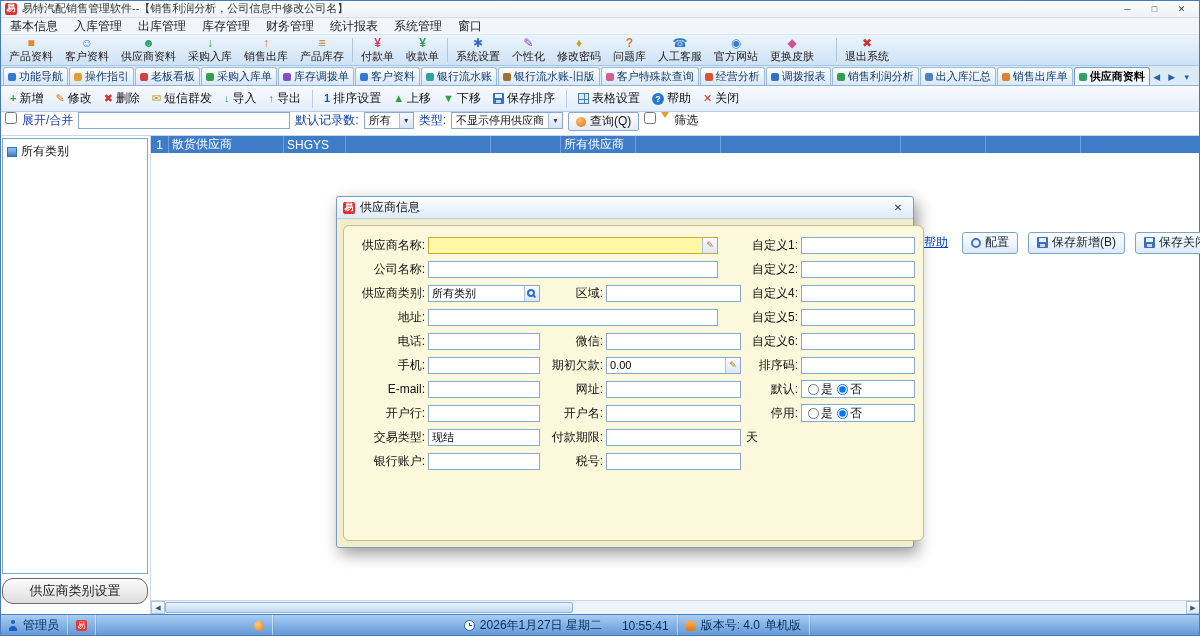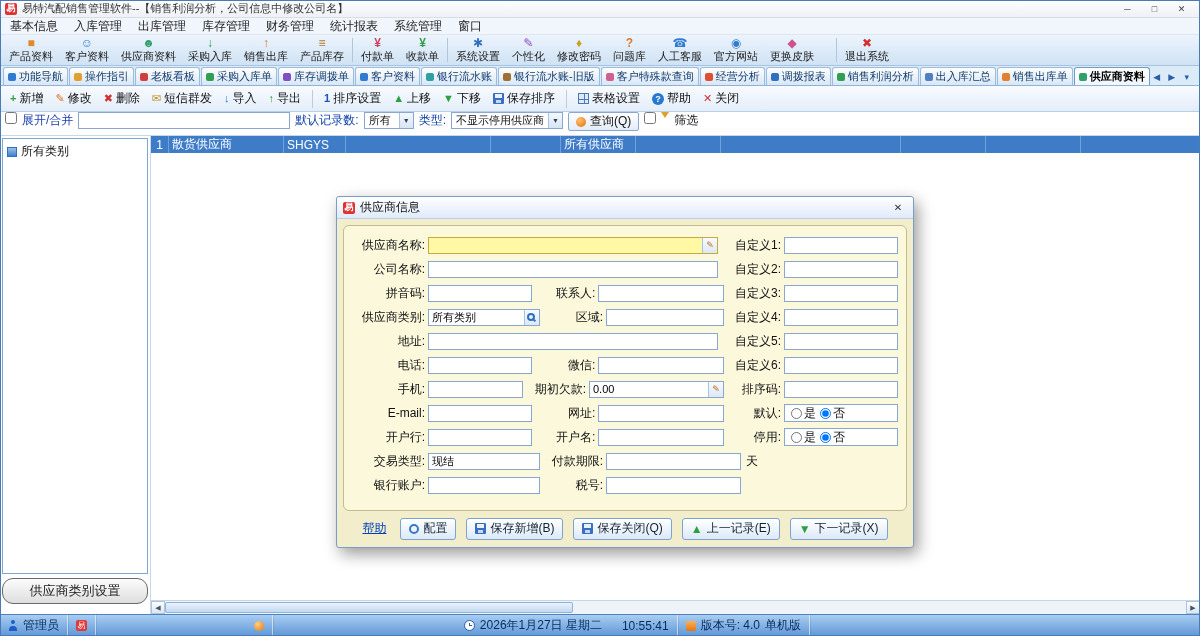--- a/index.html
+++ b/index.html
@@ -107,21 +107,21 @@
   .gicon{width:11px;height:11px;border:1px solid #4a7ab0;flex:none;background:linear-gradient(#4a7ab0,#4a7ab0) 5px 0/1px 100% no-repeat,linear-gradient(#4a7ab0,#4a7ab0) 0 5px/100% 1px no-repeat,#dce9f6}
   .hico{width:12px;height:12px;border-radius:50%;background:#2878d0;color:#fff;font-size:9px;font-weight:bold;display:flex;align-items:center;justify-content:center;flex:none}
   .gearico{width:10px;height:10px;border-radius:50%;border:2px solid #3a78c8;flex:none}
   .mag{position:relative;width:8px;height:8px;border:2px solid #2f6fc0;border-radius:50%;flex:none;margin-right:3px}
   .mag::after{content:"";position:absolute;width:4px;height:2px;background:#2f6fc0;transform:rotate(45deg);right:-3px;bottom:-2px}
 
   
   .dialog{position:absolute;left:336px;top:196px;width:578px;height:352px;background:#f2eecb;border:1px solid #7a9cc6;border-radius:3px;box-shadow:4px 6px 16px rgba(0,0,0,.4);display:flex;flex-direction:column;z-index:50}
   .dlg-title{height:22px;flex:none;background:linear-gradient(#ffffff,#dfeafa);border-bottom:1px solid #b9cfe6;display:flex;align-items:center;gap:5px;padding:0 6px;border-radius:3px 3px 0 0}
   .dlg-close{margin-left:auto;width:18px;height:15px;display:flex;align-items:center;justify-content:center;color:#333;font-size:10px}
-  .dlg-body{flex:1;padding:6px;display:flex;flex-direction:column;min-height:0}
+  .dlg-body{flex:1;padding:6px;display:flex;flex-direction:row;min-height:0}
   .form-panel{flex:1;border:1px solid #c2bc8e;border-radius:6px;background:#fbf8dc;padding:7px 8px 3px}
   .frow{display:flex;align-items:center;height:24px}
   .fl1{width:76px;text-align:right;flex:none;padding-right:3px}
   .fl2{width:66px;text-align:right;flex:none;padding-right:3px}
   .custom{margin-left:auto;display:flex;align-items:center}
   .fl3{width:60px;text-align:right;flex:none;padding-right:3px}
   .inp{height:17px;border:1px solid #89a7d0;background:#fff;font:11px "Liberation Sans","DejaVu Sans",sans-serif;padding:0 3px;min-width:0}
   .w-wide{width:290px}
   .w-n1{width:112px}
   .w-n2{width:135px}
@@ -475,30 +475,20 @@
 
         <div class="frow">
           <span class="fl1">公司名称:</span>
           <input class="inp w-wide" value="" style="">
           <div class="custom">
               <span class="fl3">自定义2:</span>
               <input class="inp w-c" value="" style="">
             </div>
         </div>
 
-        <div class="frow">
-          <span class="fl1">拼音码:</span>
-          <input class="inp w-n1" value="" style="">
-          <span class="fl2">联系人:</span>
-          <input class="inp w-n2" value="" style="">
-          <div class="custom">
-              <span class="fl3">自定义3:</span>
-              <input class="inp w-c" value="" style="">
-            </div>
-        </div>
 
         <div class="frow">
           <span class="fl1">供应商类别:</span>
           <div class="combo w-n1">
             <input value="所有类别" style="">
             <span class="cbtn">
                 <span class="mag"></span>
               </span>
           </div>
           <span class="fl2">区域:</span>

